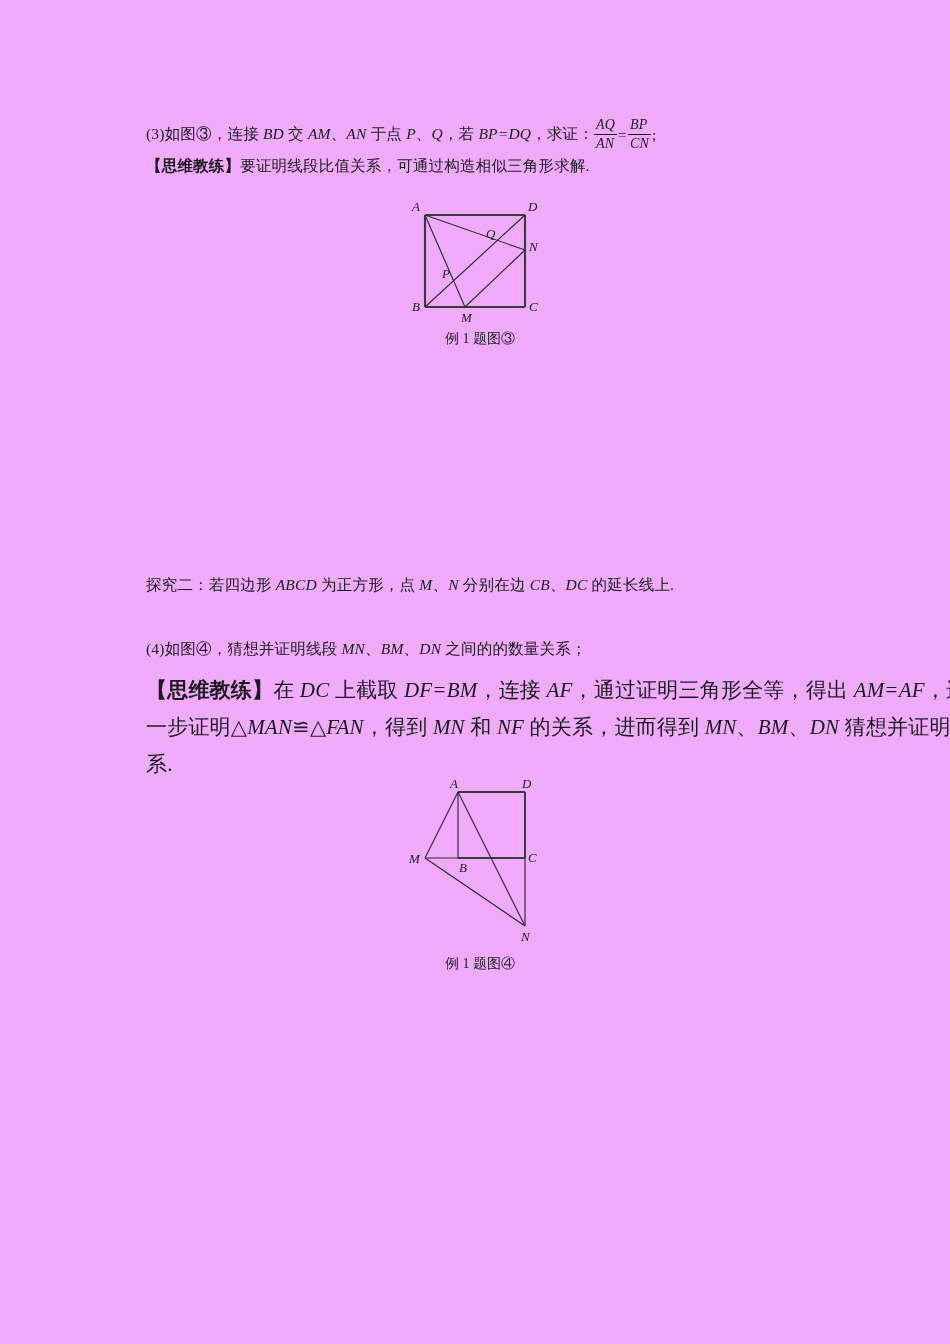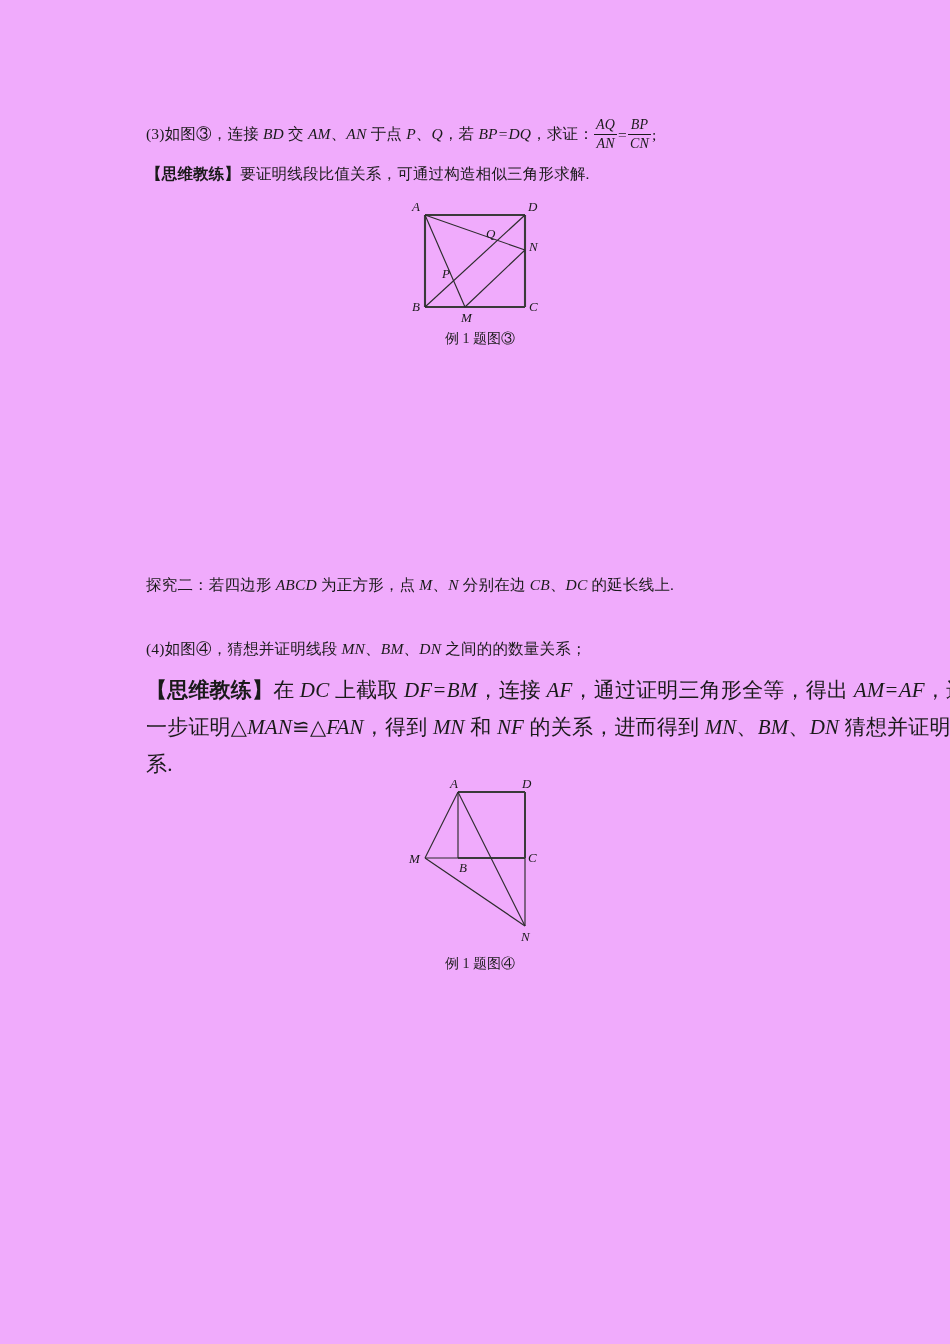--- a/index.html
+++ b/index.html
@@ -26,21 +26,21 @@
   .it {
     font-style: italic;
     font-family: "Liberation Serif", "DejaVu Serif", serif;
   }
   .bold {
     font-weight: bold;
   }
   .frac {
     display: inline-block;
     vertical-align: middle;
-    text-align: center;
+    text-align: left;
     font-style: italic;
     font-size: 14px;
     line-height: 1.15;
     position: relative;
     top: -1px;
   }
   .frac .num {
     display: block;
     border-bottom: 1px solid #1a1a1a;
     padding: 0 2px 1px 2px;
@@ -76,21 +76,21 @@
 </style>
 </head>
 <body>
 
 <div class="page">
 
   <div class="txt" style="left:146px; top:118px;">
     <span>(3)如图③，连接 </span><span class="it">BD</span><span> 交 </span><span class="it">AM</span><span>、</span><span class="it">AN</span><span> 于点 </span><span class="it">P</span><span>、</span><span class="it">Q</span><span>，若 </span><span class="it">BP=DQ</span><span>，求证：</span><span class="frac"><span class="num">AQ</span><span class="den">AN</span></span><span class="eqsign">=</span><span class="frac"><span class="num">BP</span><span class="den">CN</span></span><span class="eqsign">;</span>
   </div>
 
-  <div class="txt" style="left:146px; top:162px;">
+  <div class="txt" style="left:146px; top:154px;">
     <span class="bold">【思维教练】</span><span>要证明线段比值关系，可通过构造相似三角形求解.</span>
   </div>
 
   <div class="fig" style="left:395px; top:198px;">
     <svg width="175" height="130" viewBox="0 0 175 130">
 
       <g stroke="#3a3a3a" stroke-width="2.1" fill="none">
         <line x1="30" y1="17" x2="130" y2="17"></line>
         <line x1="130" y1="17" x2="130" y2="109"></line>
         <line x1="130" y1="109" x2="30" y2="109"></line>

